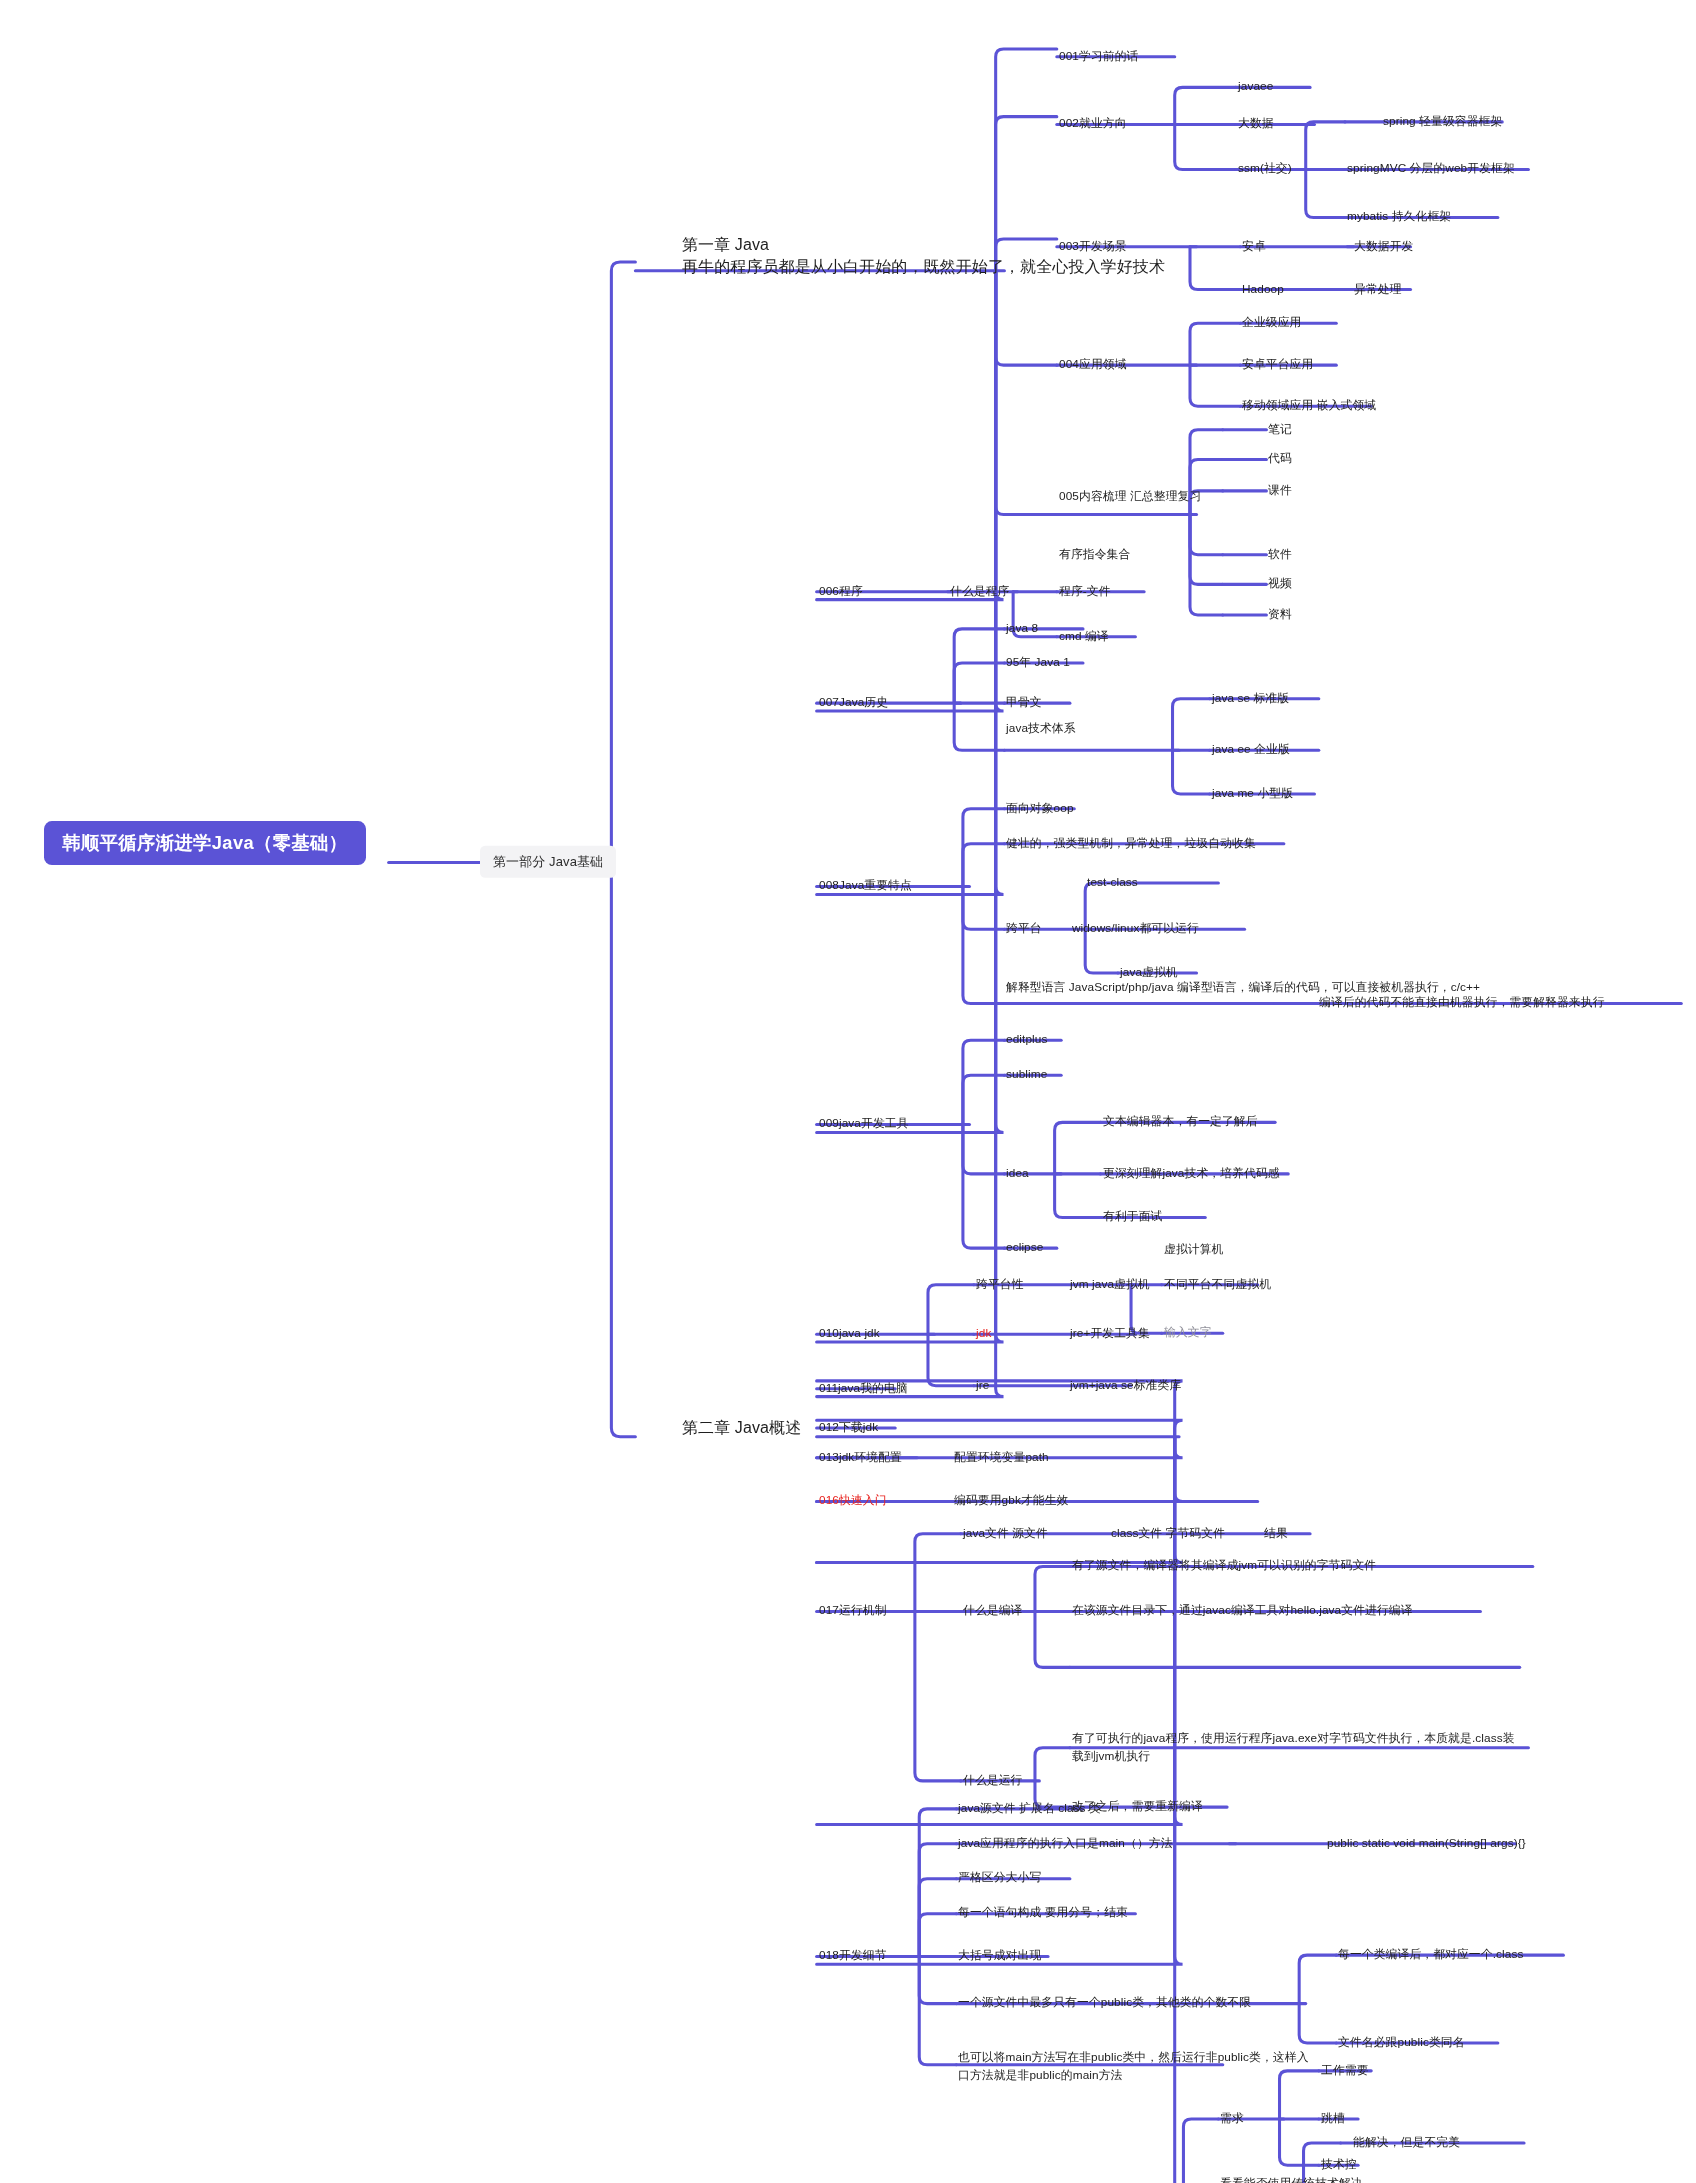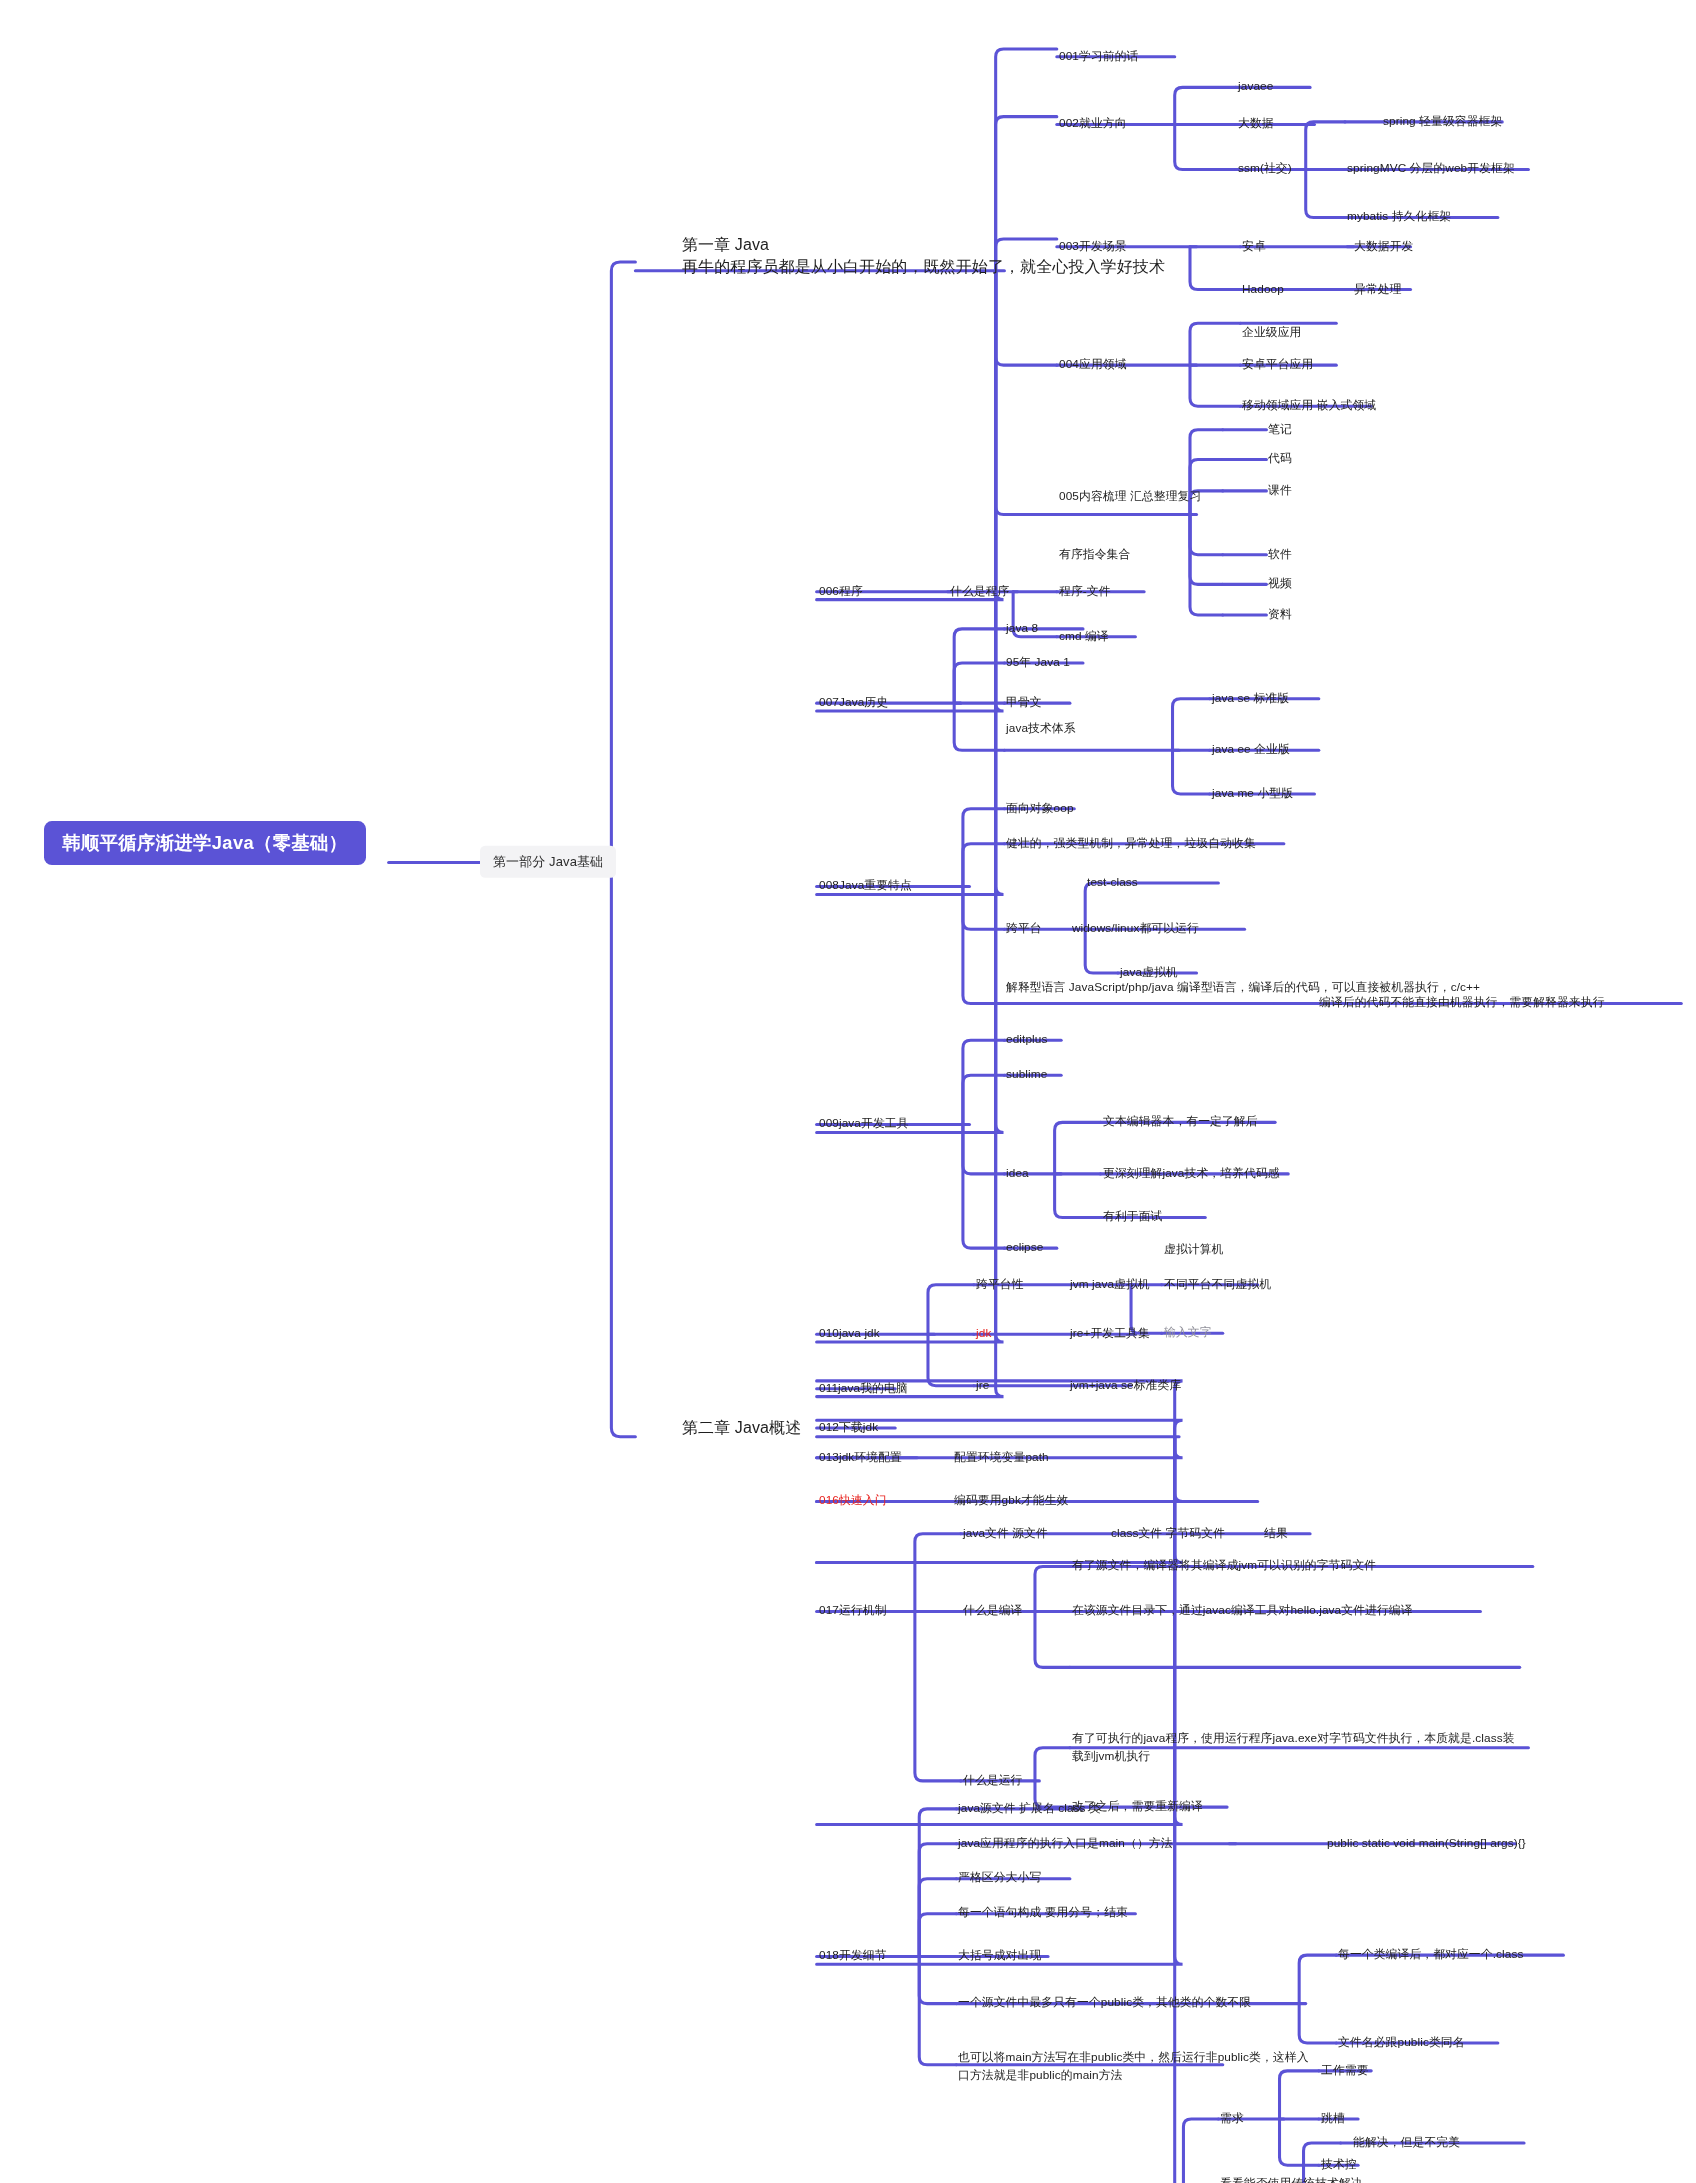--- a/index.html
+++ b/index.html
@@ -324,21 +324,21 @@
   <div class="node" style="left:1238px; top:169px; transform:translateY(-50%);">ssm(社交)</div>
   <div class="node" style="left:1347px; top:122px; transform:translateY(-50%);margin-left:36px;">spring 轻量级容器框架</div>
   <div class="node" style="left:1347px; top:169px; transform:translateY(-50%);">springMVC 分层的web开发框架</div>
   <div class="node" style="left:1347px; top:217px; transform:translateY(-50%);">mybatis 持久化框架</div>
 
   <div class="node" style="left:1242px; top:247px; transform:translateY(-50%);">安卓</div>
   <div class="node" style="left:1354px; top:247px; transform:translateY(-50%);">大数据开发</div>
   <div class="node" style="left:1242px; top:290px; transform:translateY(-50%);">Hadoop</div>
   <div class="node" style="left:1354px; top:290px; transform:translateY(-50%);">异常处理</div>
 
-  <div class="node" style="left:1242px; top:333px; transform:translateY(-50%);">企业级应用</div>
+  <div class="node" style="left:1242px; top:323px; transform:translateY(-50%);">企业级应用</div>
   <div class="node" style="left:1242px; top:365px; transform:translateY(-50%);">安卓平台应用</div>
   <div class="node" style="left:1242px; top:406px; transform:translateY(-50%);">移动领域应用 嵌入式领域</div>
 
   <div class="node" style="left:1268px; top:430px; transform:translateY(-50%);">笔记</div>
   <div class="node" style="left:1268px; top:459px; transform:translateY(-50%);">代码</div>
   <div class="node" style="left:1268px; top:491px; transform:translateY(-50%);">课件</div>
   <div class="node" style="left:1268px; top:555px; transform:translateY(-50%);">软件</div>
   <div class="node" style="left:1268px; top:584px; transform:translateY(-50%);">视频</div>
   <div class="node" style="left:1268px; top:615px; transform:translateY(-50%);">资料</div>
 

